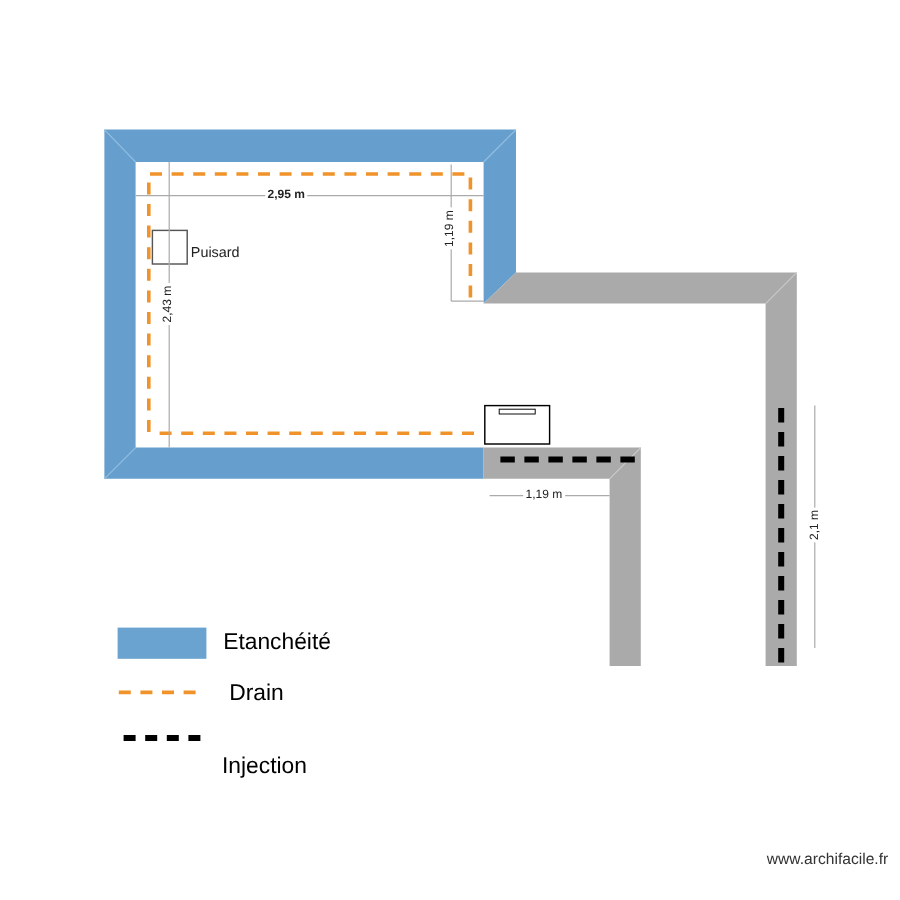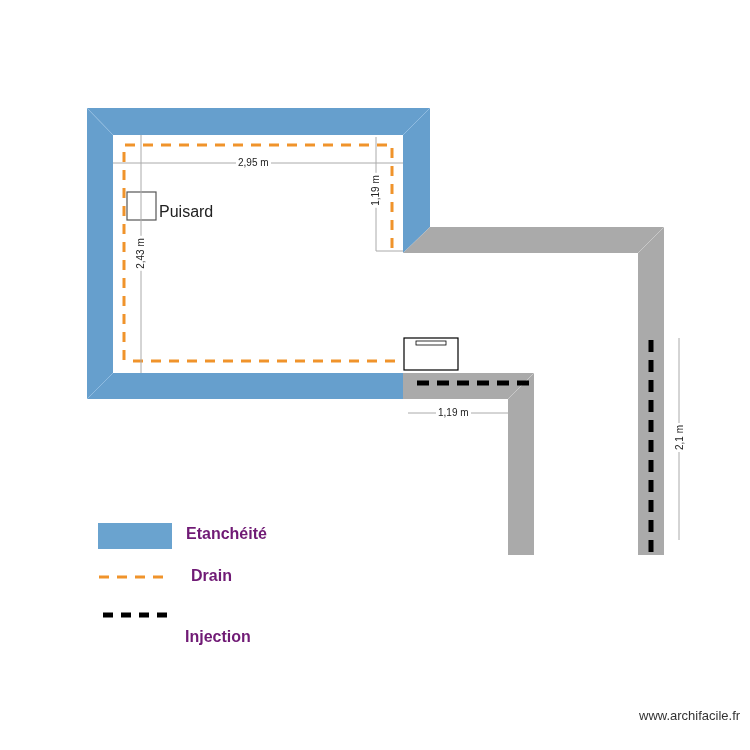--- a/index.html
+++ b/index.html
@@ -1,22 +1,22 @@
 <!DOCTYPE html>
 <html><head>
 <meta charset="utf-8">
 <style>
   html, body { margin:0; padding:0; background:#ffffff; }
   body { width:750px; height:750px; position:relative; overflow:hidden; font-family:"Liberation Sans", sans-serif; }
   svg { position:absolute; left:0; top:0; }
   .lbl { position:absolute; font-family:"Liberation Sans", sans-serif; color:#222; white-space:nowrap; }
   .dim { font-size:10px; background:#fff; padding:0 2px; }
   .rot { transform:rotate(-90deg); transform-origin:center center; }
-  .legend-text { font-size:16px; color:#701a75;font-weight:bold; }
-  .puisard-lbl { font-size:16px; }
+  .legend-text { font-size:19px; color:#000000; }
+  .puisard-lbl { font-size:12px; }
   .watermark { font-size:13px; color:#333; }
 </style>
 </head>
 <body>
 
 <svg width="750" height="750" viewBox="0 0 750 750">
 
   <g>
     <polygon points="87,108 430,108 403,135 113,135" fill="#669fcd"></polygon>
     <polygon points="87,108 113,135 113,373 87,399" fill="#669fcd"></polygon>
@@ -62,21 +62,21 @@
     <line x1="679" y1="338" x2="679" y2="540"></line>
   </g>
 
   <g>
     <rect x="98" y="523" width="74" height="26" fill="#6aa3cf"></rect>
     <line x1="99" y1="577" x2="170" y2="577" stroke="#f0932b" stroke-width="3" stroke-dasharray="10,8"></line>
     <line x1="103" y1="615" x2="172" y2="615" stroke="#000" stroke-width="5" stroke-dasharray="10,8"></line>
   </g>
 </svg>
 
-<div class="lbl dim" style="left:236px; top:157px;">2,95 m</div>
+<div class="lbl dim" style="left:221px; top:157px;font-weight:bold;">2,95 m</div>
 <div class="lbl dim rot" style="left:123px; top:248px;">2,43 m</div>
 <div class="lbl dim rot" style="left:358px; top:185px;">1,19 m</div>
 <div class="lbl dim" style="left:436px; top:407px;">1,19 m</div>
 <div class="lbl dim rot" style="left:665px; top:432px;">2,1 m</div>
 
 <div class="lbl puisard-lbl" style="left:159px; top:203px;">Puisard</div>
 
 <div class="lbl legend-text" style="left:186px; top:525px;">Etanchéité</div>
 <div class="lbl legend-text" style="left:191px; top:567px;text-align:right;">Drain</div>
 <div class="lbl legend-text" style="left:185px; top:628px;">Injection</div>

